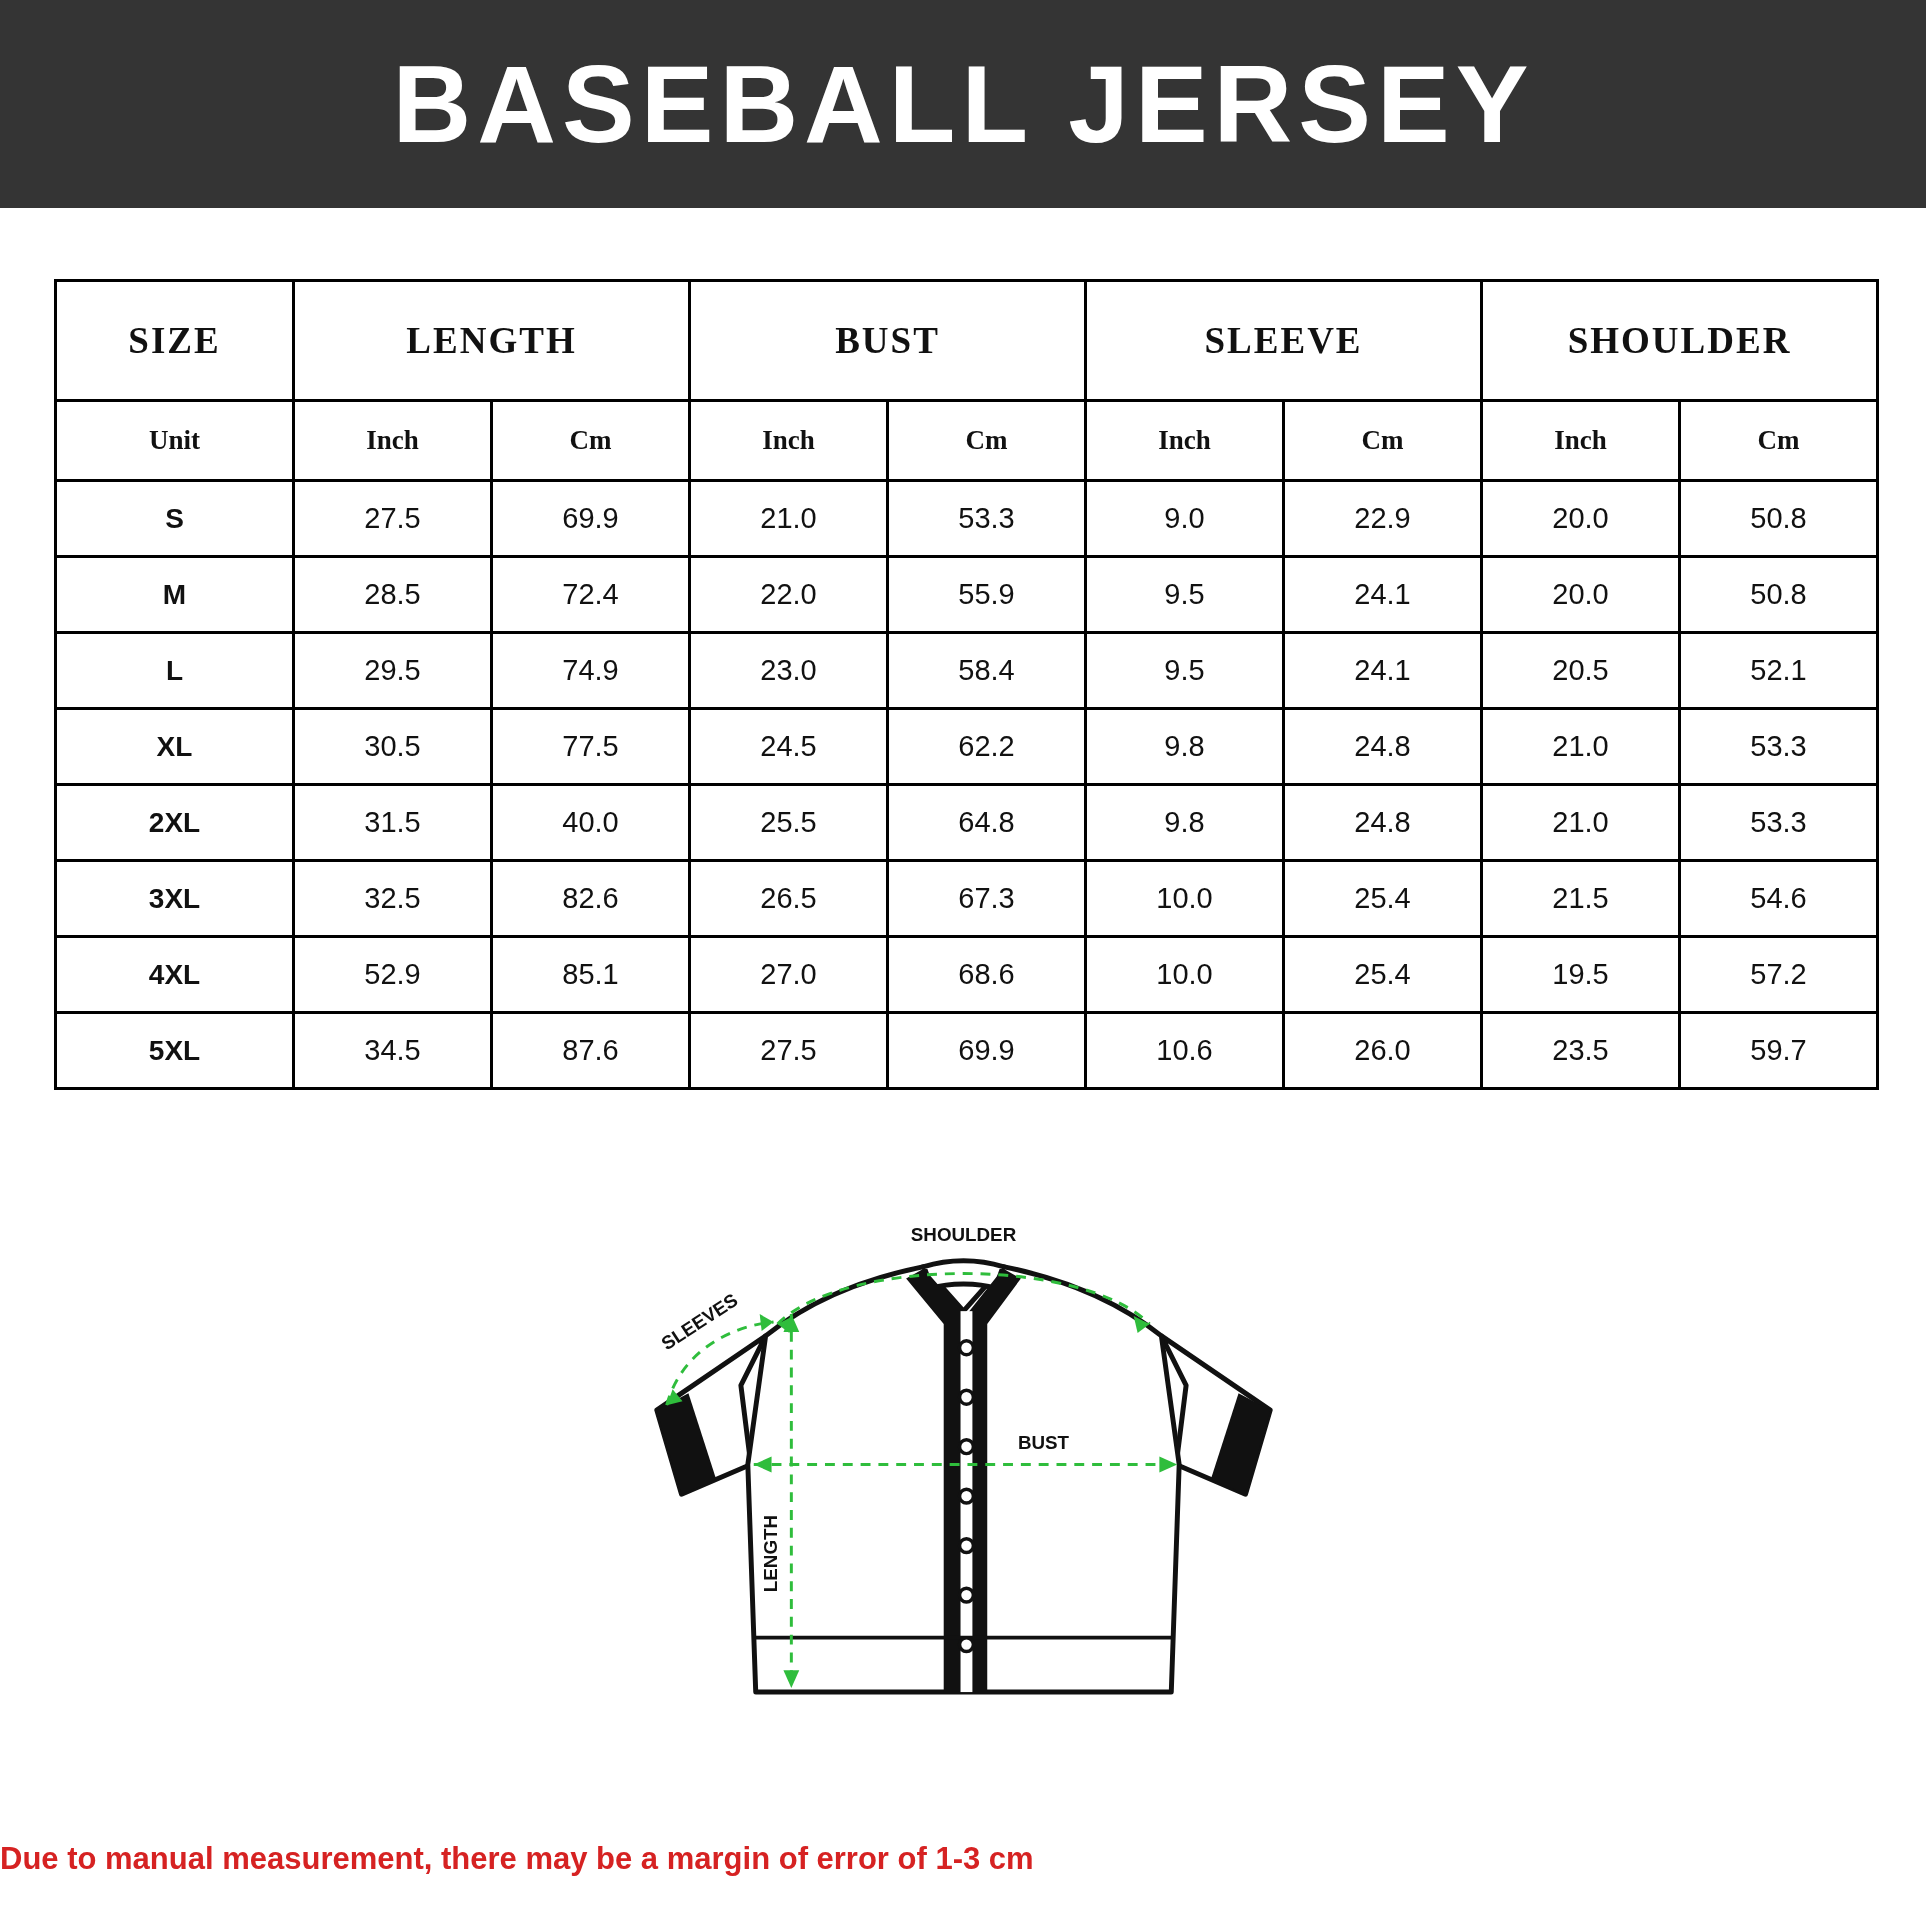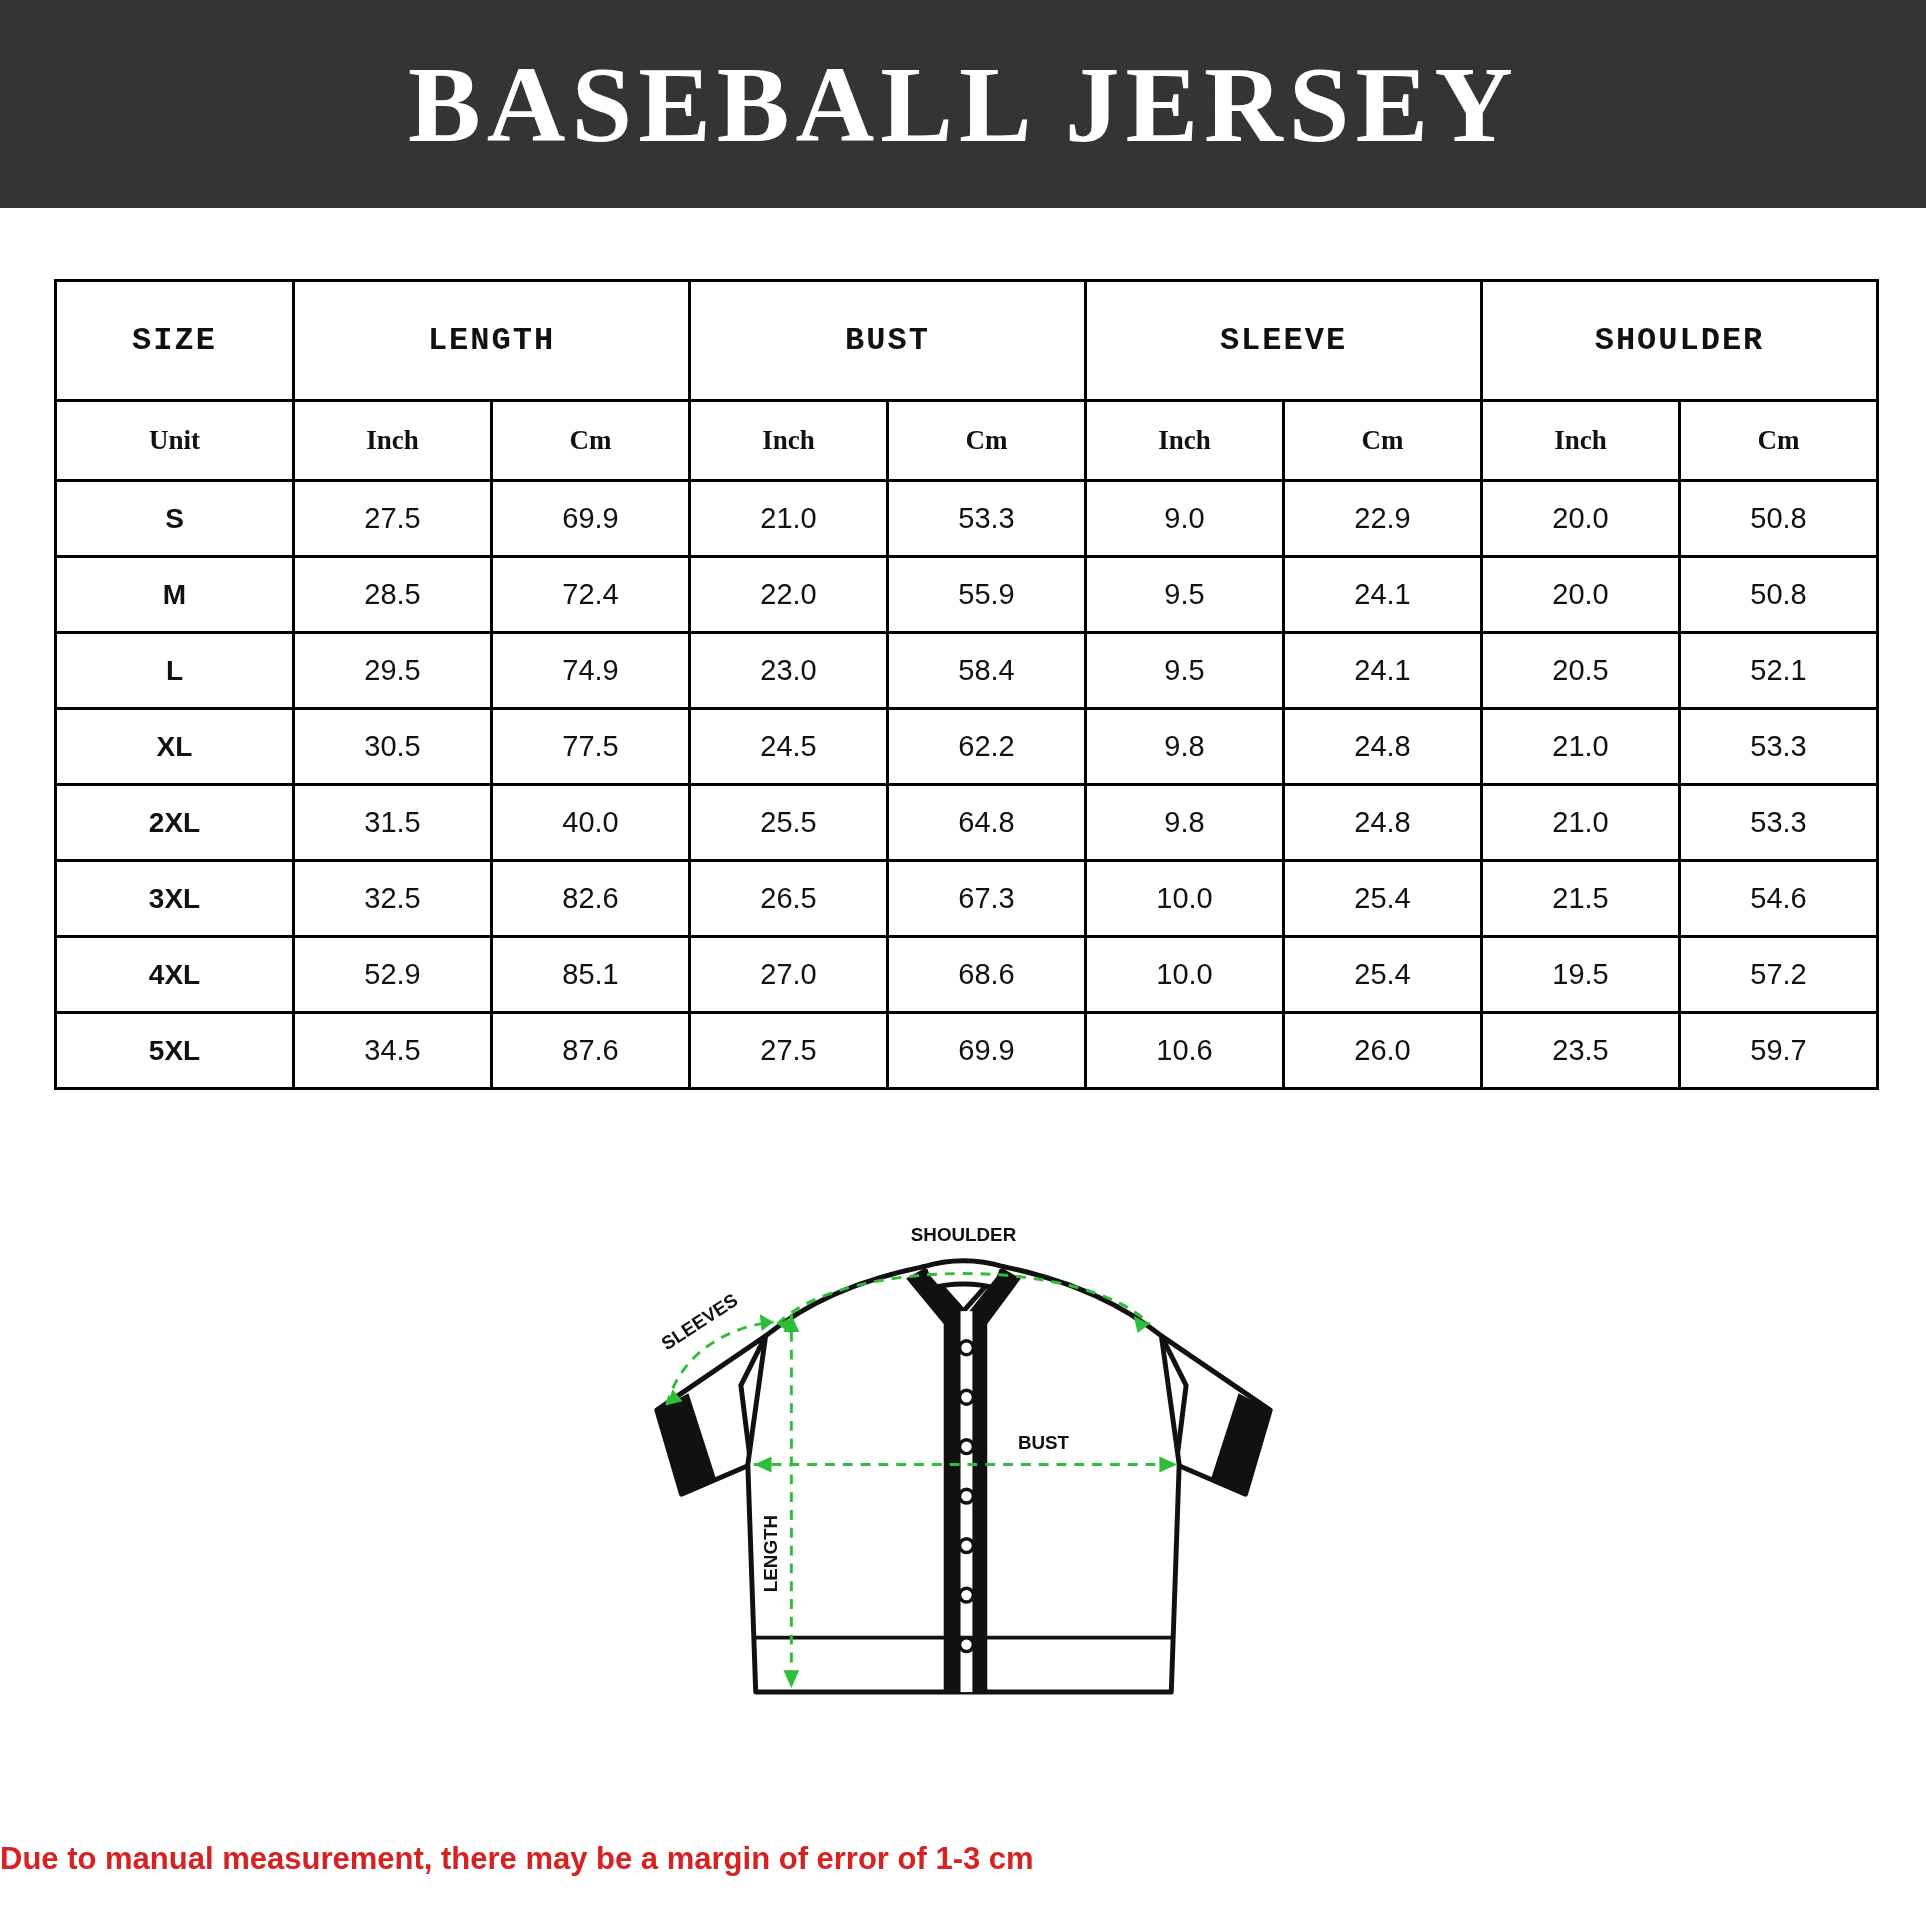--- a/index.html
+++ b/index.html
@@ -18,21 +18,21 @@
   
   .header-banner {
     width: 100%;
     height: 208px;
     background: #343434;
     display: flex;
     align-items: center;
     justify-content: center;
   }
   .header-title {
-    font-family: Liberation Serif, serif;
+    font-family: Liberation Sans, sans-serif;
     font-weight: bold;
     font-size: 109px;
     letter-spacing: 6px;
     color: #ffffff;
     line-height: 1;
   }
 
   
   .table-wrap {
     padding: 71px 54px 0 54px;
@@ -42,23 +42,23 @@
     width: 1818px;
     table-layout: fixed;
   }
   table.size-table th,
   table.size-table td {
     border: 3px solid #000000;
     text-align: center;
     vertical-align: middle;
   }
   table.size-table th.group-head {
-    font-family: Liberation Mono, monospace;
-    font-weight: bold;
-    font-size: 32px;
+    font-family: Liberation Serif, serif;
+    font-weight: bold;
+    font-size: 37px;
     letter-spacing: 2px;
     height: 117px;
     padding: 0;
   }
   table.size-table th.unit-head {
     font-family: Liberation Serif, serif;
     font-weight: bold;
     font-size: 27px;
     height: 77px;
     padding: 0;

